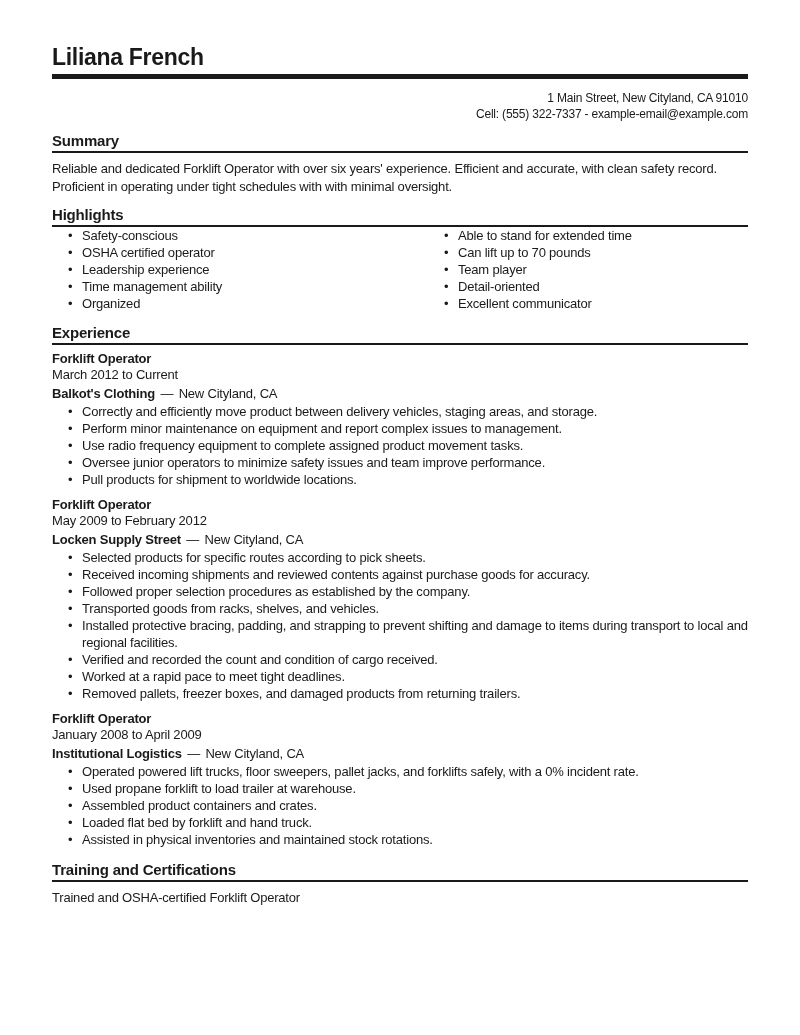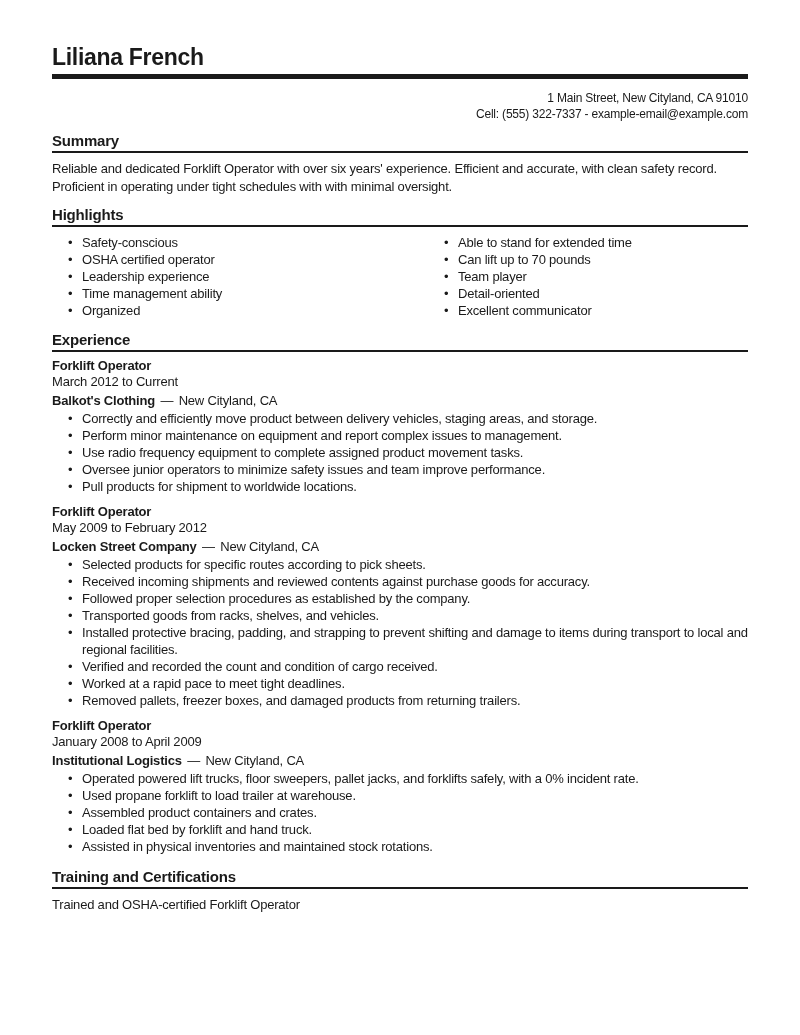--- a/index.html
+++ b/index.html
@@ -70,21 +70,21 @@
     position: relative;
   }
   ul.bullets li::before {
     content: "\2022";
     position: absolute;
     left: 16px;
     top: 0;
   }
 
   
-  .hl-columns { display: flex; margin-top: 7px; }
+  .hl-columns { display: flex; }
   .hl-col-1 { width: 376px; flex: 0 0 376px; }
   .hl-col-2 { flex: 1; }
 
   
   .job { margin-top: 6px; }
   .job + .job { margin-top: 9px; }
   .job-title {
     font-size: 13px;
     font-weight: bold;
     line-height: 16px;
@@ -164,21 +164,21 @@
         <li>Use radio frequency equipment to complete assigned product movement tasks.</li>
         <li>Oversee junior operators to minimize safety issues and team improve performance.</li>
         <li>Pull products for shipment to worldwide locations.</li>
       </ul>
     </div>
 
     <div class="job">
       <div class="job-title">Forklift Operator</div>
       <div class="job-dates">May 2009 to February 2012</div>
       <div class="job-company">
-        <span class="company-name">Locken Street Company</span>
+        <span class="company-name">Locken Supply Street</span>
         <span class="company-separator">—</span>
         <span>New Cityland, CA</span>
       </div>
       <ul class="bullets">
         <li>Selected products for specific routes according to pick sheets.</li>
         <li>Received incoming shipments and reviewed contents against purchase goods for accuracy.</li>
         <li>Followed proper selection procedures as established by the company.</li>
         <li>Transported goods from racks, shelves, and vehicles.</li>
         <li>Installed protective bracing, padding, and strapping to prevent shifting and damage to items during transport to local and regional facilities.</li>
         <li>Verified and recorded the count and condition of cargo received.</li>

